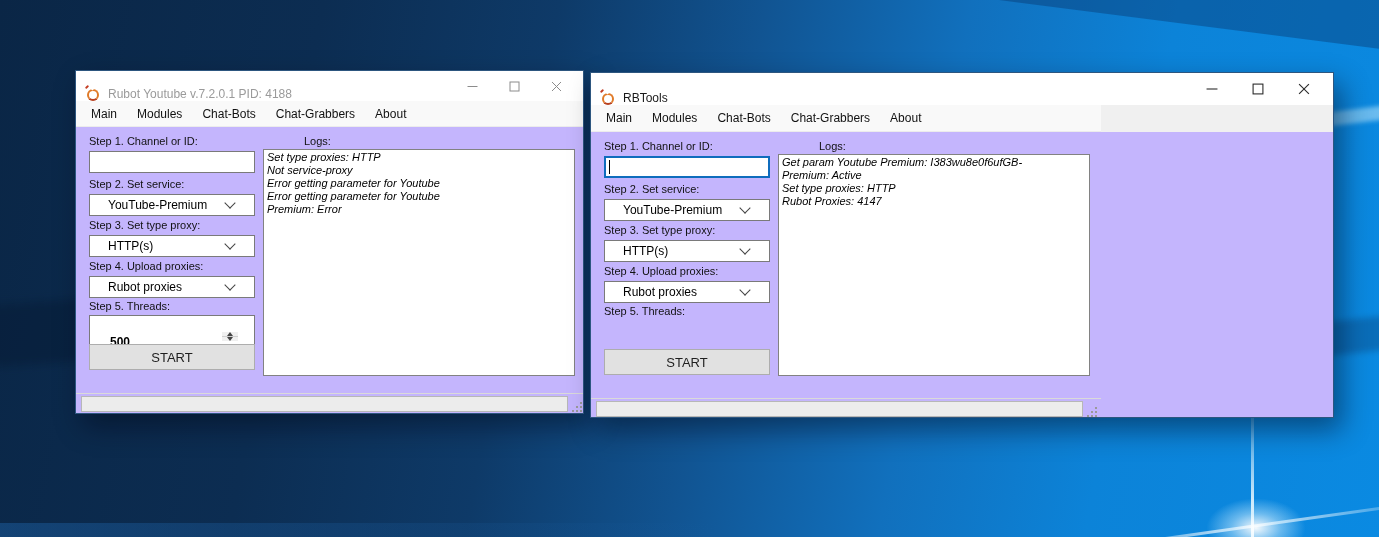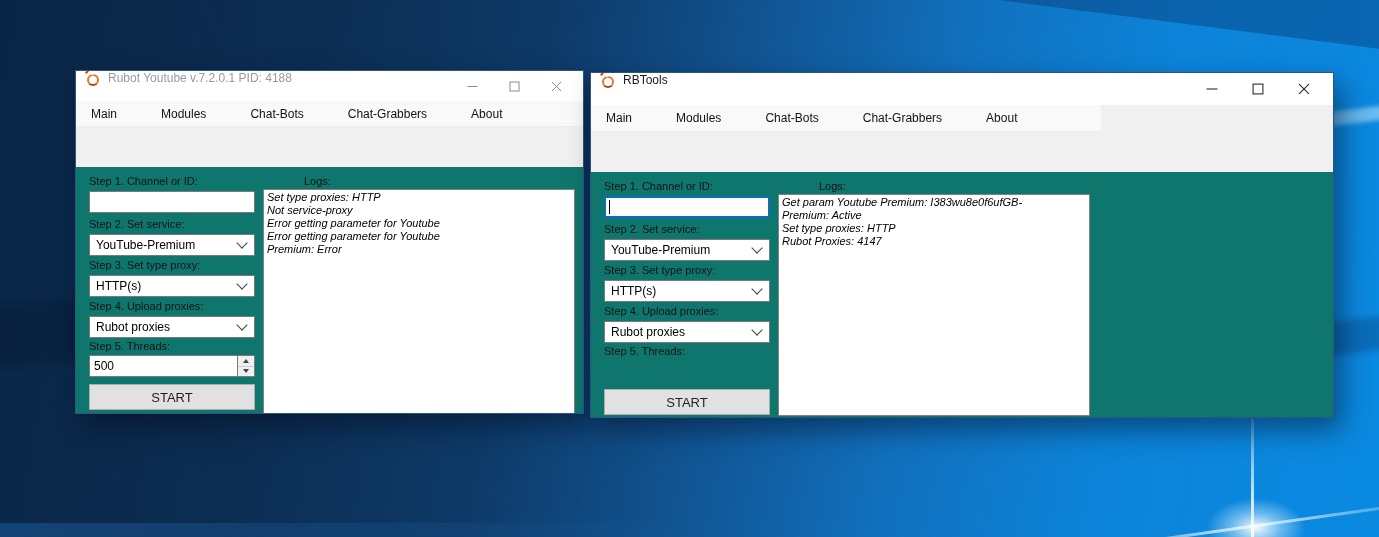--- a/index.html
+++ b/index.html
@@ -17,54 +17,54 @@
   .b5{left:0;top:523px;width:720px;height:14px;background:linear-gradient(to right,rgba(30,100,170,.45),rgba(30,100,170,0));}
   .glow{left:1206px;top:498px;width:100px;height:60px;background:radial-gradient(ellipse at center,rgba(255,255,255,.95) 0%,rgba(200,235,255,.5) 35%,rgba(120,190,250,0) 70%);}
   .vline{left:1251px;top:412px;width:3px;height:125px;background:linear-gradient(to bottom,rgba(220,245,255,.15),rgba(240,250,255,.85) 70%,#ffffff);}
   .ray{left:1080px;top:549px;width:320px;height:3px;transform:rotate(-8deg);transform-origin:left center;background:linear-gradient(to right,rgba(255,255,255,0),rgba(255,255,255,.8) 52%,rgba(255,255,255,.2));}
 
   
   .window{position:absolute;background:#f0f0f0;border:1px solid #2d567f;box-shadow:8px 12px 26px rgba(0,5,20,.45);display:flex;flex-direction:column;box-sizing:border-box;}
   .win-left{left:75px;top:70px;width:509px;height:344px;}
   .win-right{left:590px;top:72px;width:744px;height:346px;}
 
-  .titlebar{height:30px;background:#ffffff;display:flex;align-items:flex-start;padding-left:9px;flex:0 0 auto;}
+  .titlebar{height:30px;background:#ffffff;display:flex;align-items:flex-end;padding-left:9px;flex:0 0 auto;}
   .win-right .titlebar{height:32px;}
   .title{font-size:12px;color:#9a9a9a;margin-left:8px;flex:1 1 auto;white-space:nowrap;overflow:hidden;}
   .win-right .title{color:#1a1a1a;}
   .caption-buttons{display:flex;align-items:stretch;align-self:stretch;padding-right:6px;}
   .cap-btn{width:42px;display:flex;align-items:center;justify-content:center;color:#8c8c8c;}
   .win-right .cap-btn{color:#2b2b2b;width:46px;}
 
   .app-icon{width:15px;height:15px;position:relative;flex:0 0 auto;}
   .app-icon .ring{position:absolute;left:2px;top:3px;width:8px;height:8px;border:2px solid #e07a28;border-radius:50%;border-bottom-color:#b8401f;}
   .app-icon .dot{position:absolute;left:0;top:0;width:4px;height:2px;background:#c43c22;transform:rotate(-40deg);border-radius:1px;}
   .app-icon .notch{position:absolute;left:6px;top:1px;width:3px;height:3px;background:#fff;transform:rotate(40deg);}
 
-  .menubar{height:26px;background:#f9f9f9;display:flex;align-items:center;padding-left:5px;width:510px;max-width:100%;box-sizing:border-box;border-bottom:1px solid #ececec;flex:0 0 auto;gap:24px;}
+  .menubar{height:26px;background:#f9f9f9;display:flex;align-items:center;padding-left:5px;width:510px;max-width:100%;box-sizing:border-box;border-bottom:1px solid #ececec;flex:0 0 auto;}
   .win-right .menubar{height:27px;}
   .menu-item{font-size:12px;color:#111;padding:0 10px;white-space:nowrap;}
 
-  .content{position:relative;flex:1 1 auto;background:#0f766e;overflow:hidden;margin-top:40px;}
+  .content{position:relative;flex:1 1 auto;background:#c4b5fd;overflow:hidden;}
 
   .flabel{position:absolute;left:13px;font-size:11px;color:#111;white-space:nowrap;line-height:12px;}
   .l1{top:8px}.l2{top:51px}.l3{top:92px}.l4{top:133px}.l5{top:173px}
 
   .tbox,.combo,.numeric{position:absolute;left:13px;width:166px;height:22px;box-sizing:border-box;background:#ffffff;border:1px solid #7a7a7a;font-size:12px;color:#000;}
   .c1{top:24px}.c2{top:67px}.c3{top:108px}.c4{top:149px}.c5{top:188px}
   input.tbox{padding:0 4px;font-family:inherit;outline:none;}
   input.tbox.focused{border:2px solid #0f6cbd;}
   .caret{position:absolute;left:18px;top:28px;width:1px;height:14px;background:#000;animation:blink 1s steps(1) infinite;}
   @keyframes blink{0%,49%{opacity:1}50%,100%{opacity:0}}
 
-  .combo{display:flex;align-items:center;padding:0 6px;}
+  .combo{display:flex;align-items:center;padding:0 18px;}
   .combo-text{flex:1 1 auto;font-size:12px;}
   .chev{width:7px;height:7px;border-right:1.4px solid #444;border-bottom:1.4px solid #444;transform:rotate(45deg);margin:-4px 2px 0 0;flex:0 0 auto;}
 
-  .numeric{display:flex;padding:0;}
+  .numeric{display:flex;padding:16px;font-weight:bold;}
   .num-text{flex:1 1 auto;padding:3px 4px 0 4px;font-size:12px;}
   .spin{width:16px;border-left:1px solid #7a7a7a;display:flex;flex-direction:column;flex:0 0 auto;}
   .spin-btn{flex:1 1 50%;display:flex;align-items:center;justify-content:center;background:#f0f0f0;}
   .spin-btn + .spin-btn{border-top:1px solid #cfcfcf;}
   .tri-up{width:0;height:0;border-left:3px solid transparent;border-right:3px solid transparent;border-bottom:4px solid #444;}
   .tri-down{width:0;height:0;border-left:3px solid transparent;border-right:3px solid transparent;border-top:4px solid #444;}
 
   .start-btn{position:absolute;left:13px;top:217px;width:166px;height:26px;background:#e1e1e1;border:1px solid #adadad;font-size:13px;color:#1f1f1f;font-family:inherit;text-align:center;}
 
   .logs-label{position:absolute;left:188px;top:8px;font-size:11px;color:#111;line-height:12px;padding-left:40px;}

